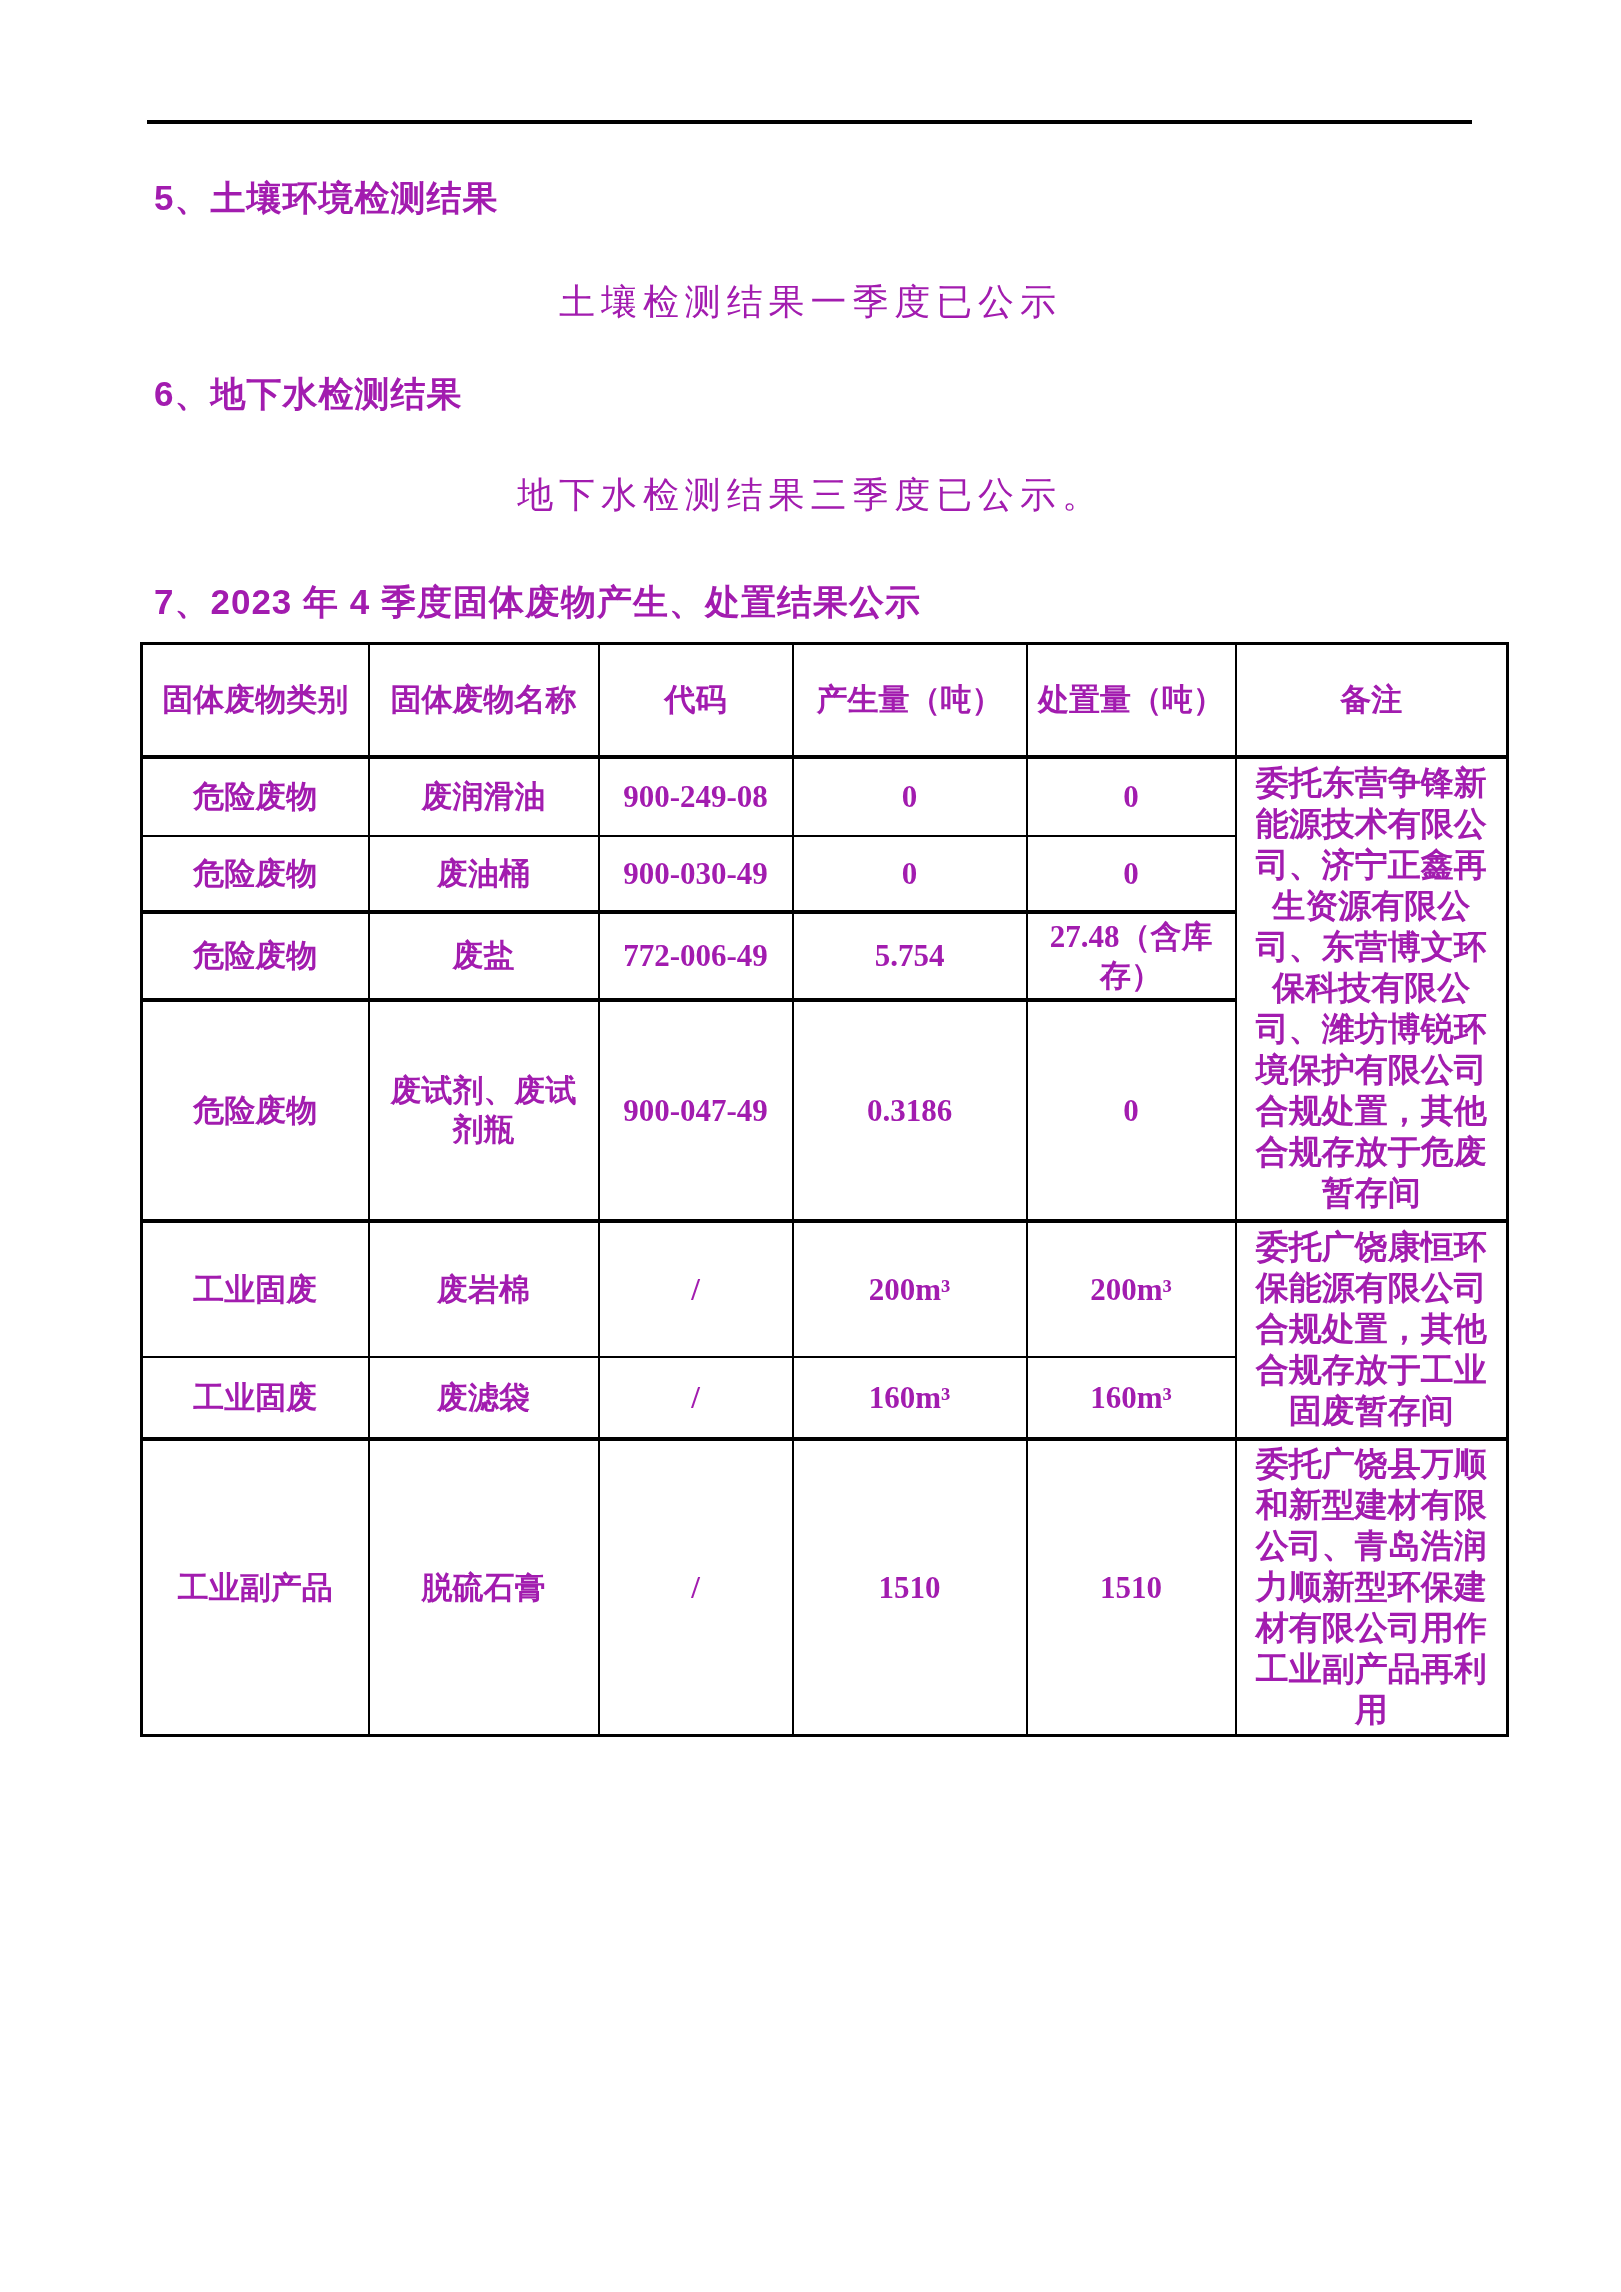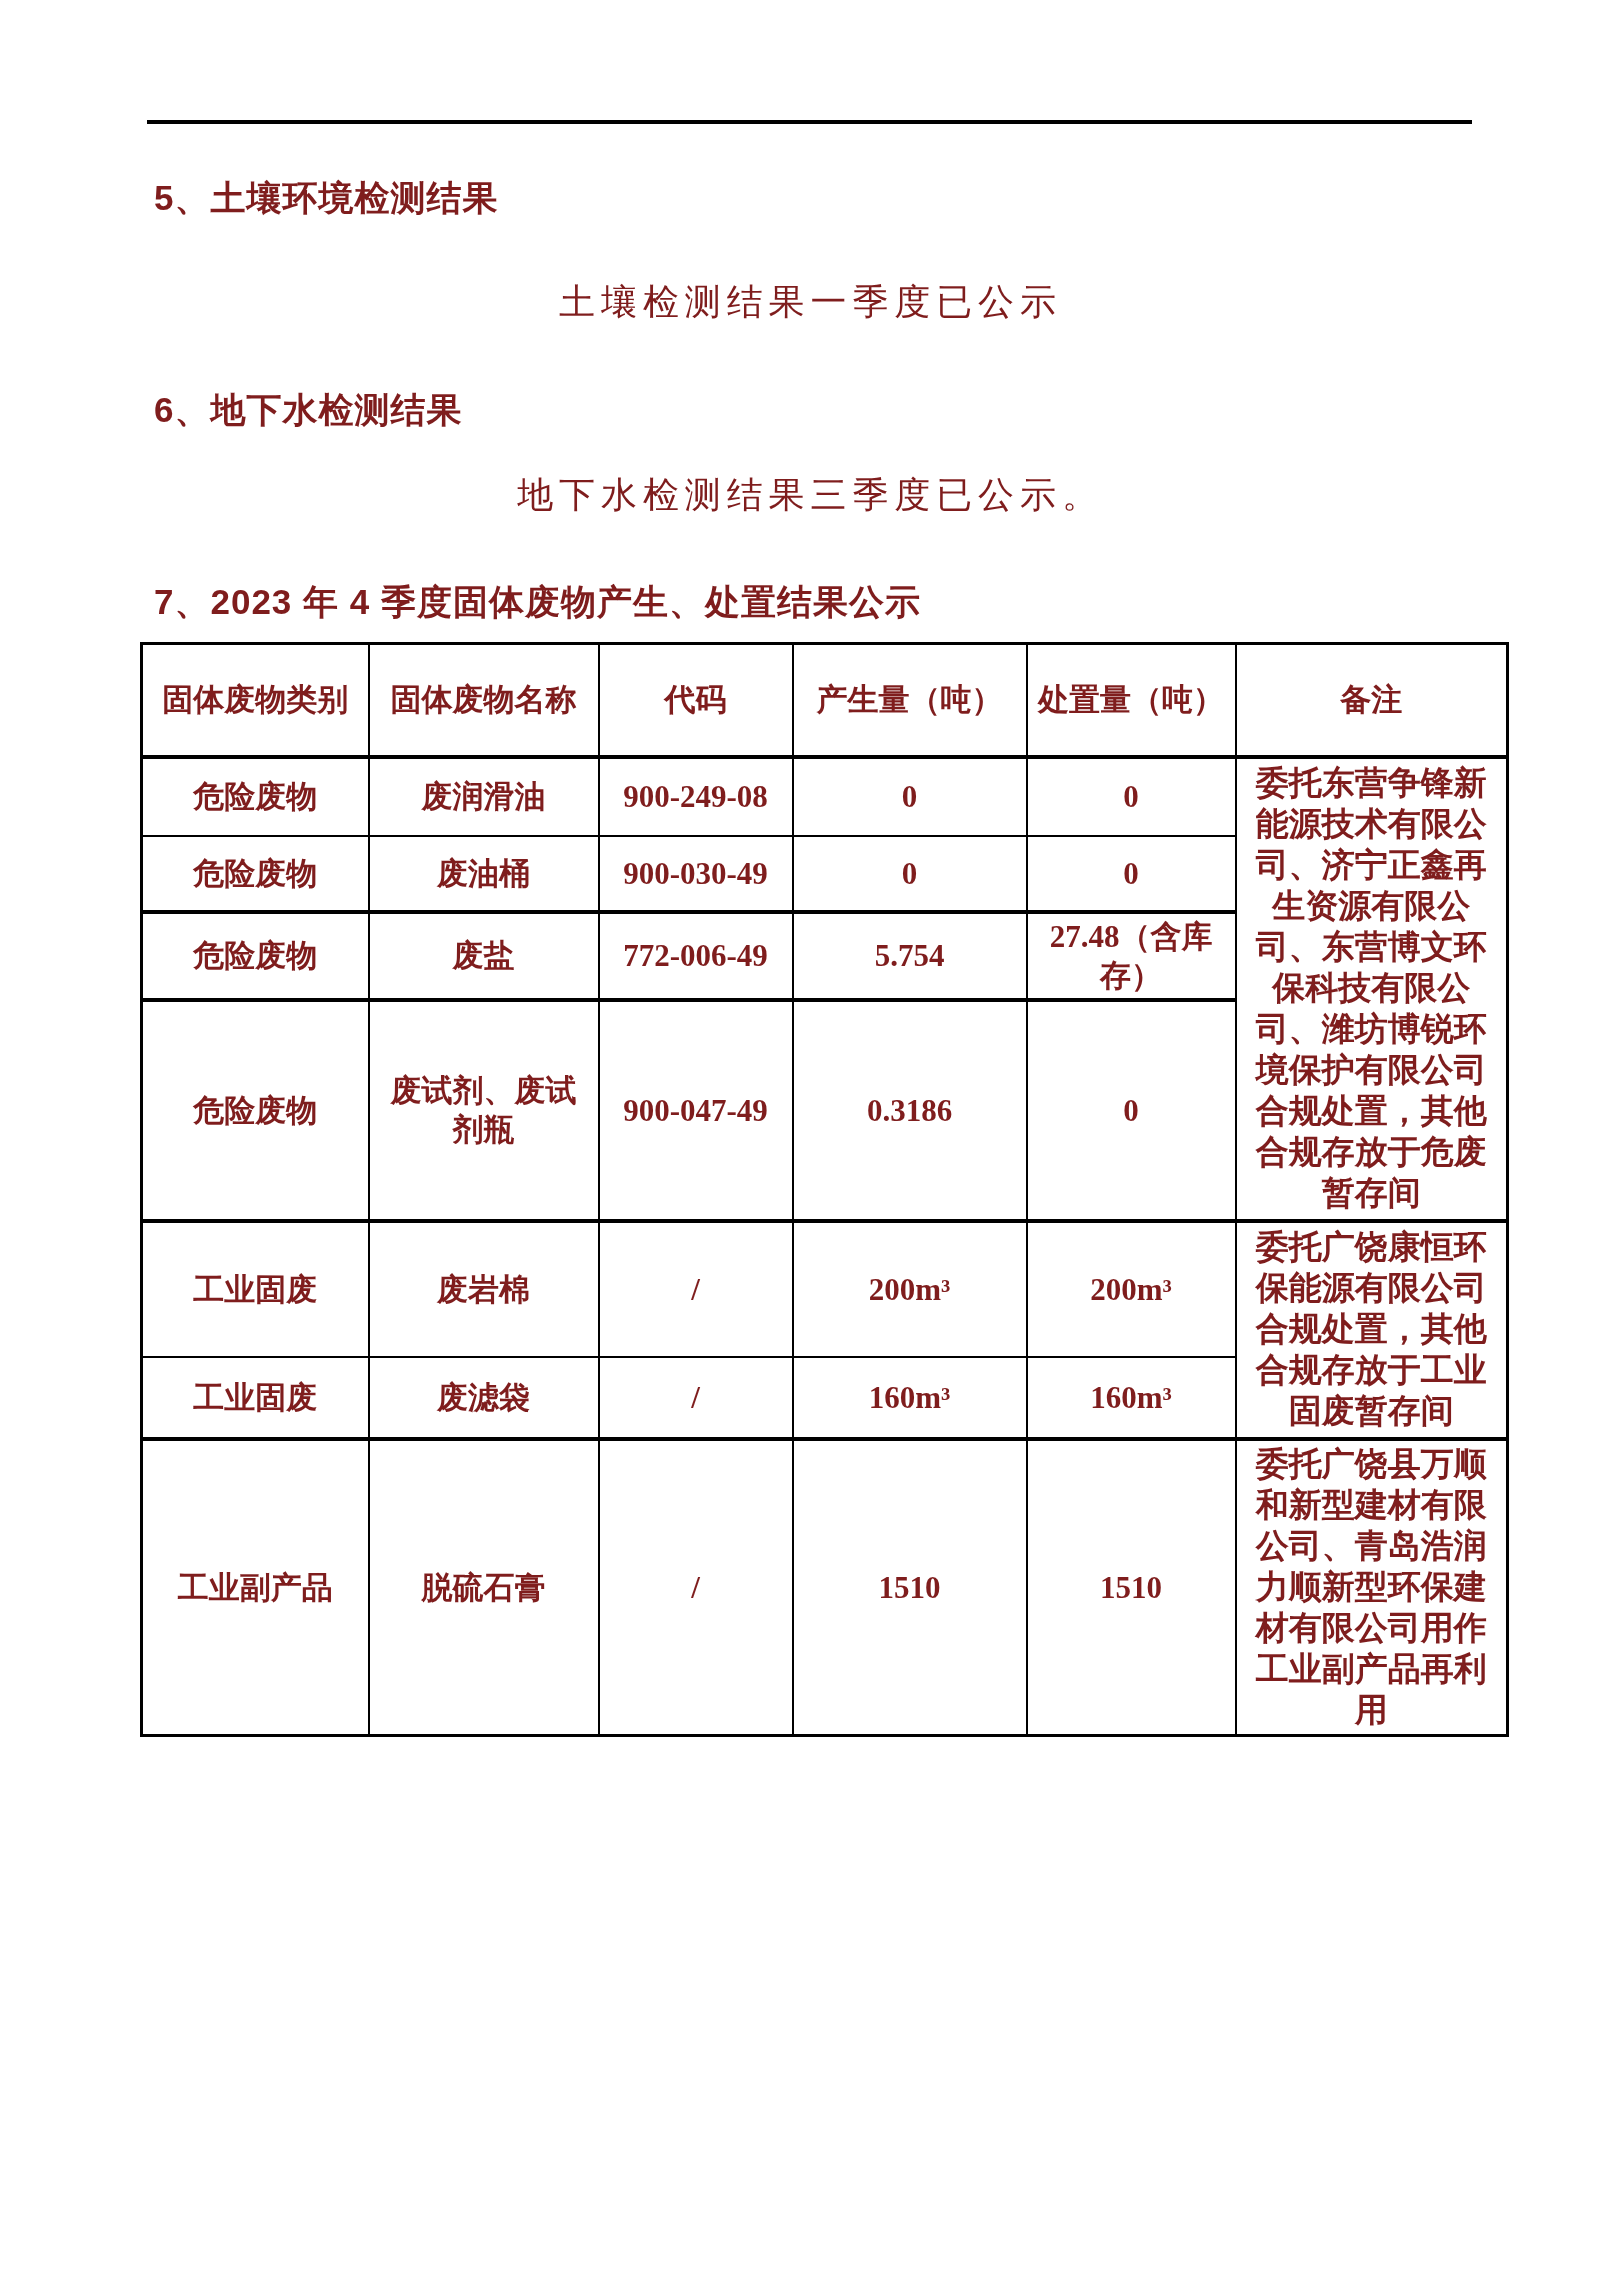--- a/index.html
+++ b/index.html
@@ -1,42 +1,42 @@
 <!DOCTYPE html>
 <html><head>
 <meta charset="utf-8">
 <style>
   html,body{margin:0;padding:0;background:#e8e8e8;}
   .page{
     position:relative;
     width:1621px;height:2293px;
     margin:0 auto;
     background:#ffffff;
-    color:#7f1d1d;
+    color:#a21caf;
     font-family:"Liberation Serif", serif;
     overflow:hidden;
   }
   .top-rule{
     position:absolute;
     left:147px;top:120px;
     width:1325px;height:3.9px;
     background:#000;
   }
   .heading{
     position:absolute;
     left:154px;
     font-family:"Liberation Sans", sans-serif;
     font-weight:bold;
     font-size:35px;
     line-height:39px;
     white-space:nowrap;
     letter-spacing:1px;
   }
   .h-soil{top:178px;}
-  .h-gw{top:374px;margin-top:16px;}
+  .h-gw{top:374px;}
   .h-sw{top:582px;}
   .para{
     position:absolute;
     left:0;width:100%;
     text-align:center;
     font-size:36px;
     line-height:41px;
     letter-spacing:5.9px;
     white-space:nowrap;
   }

